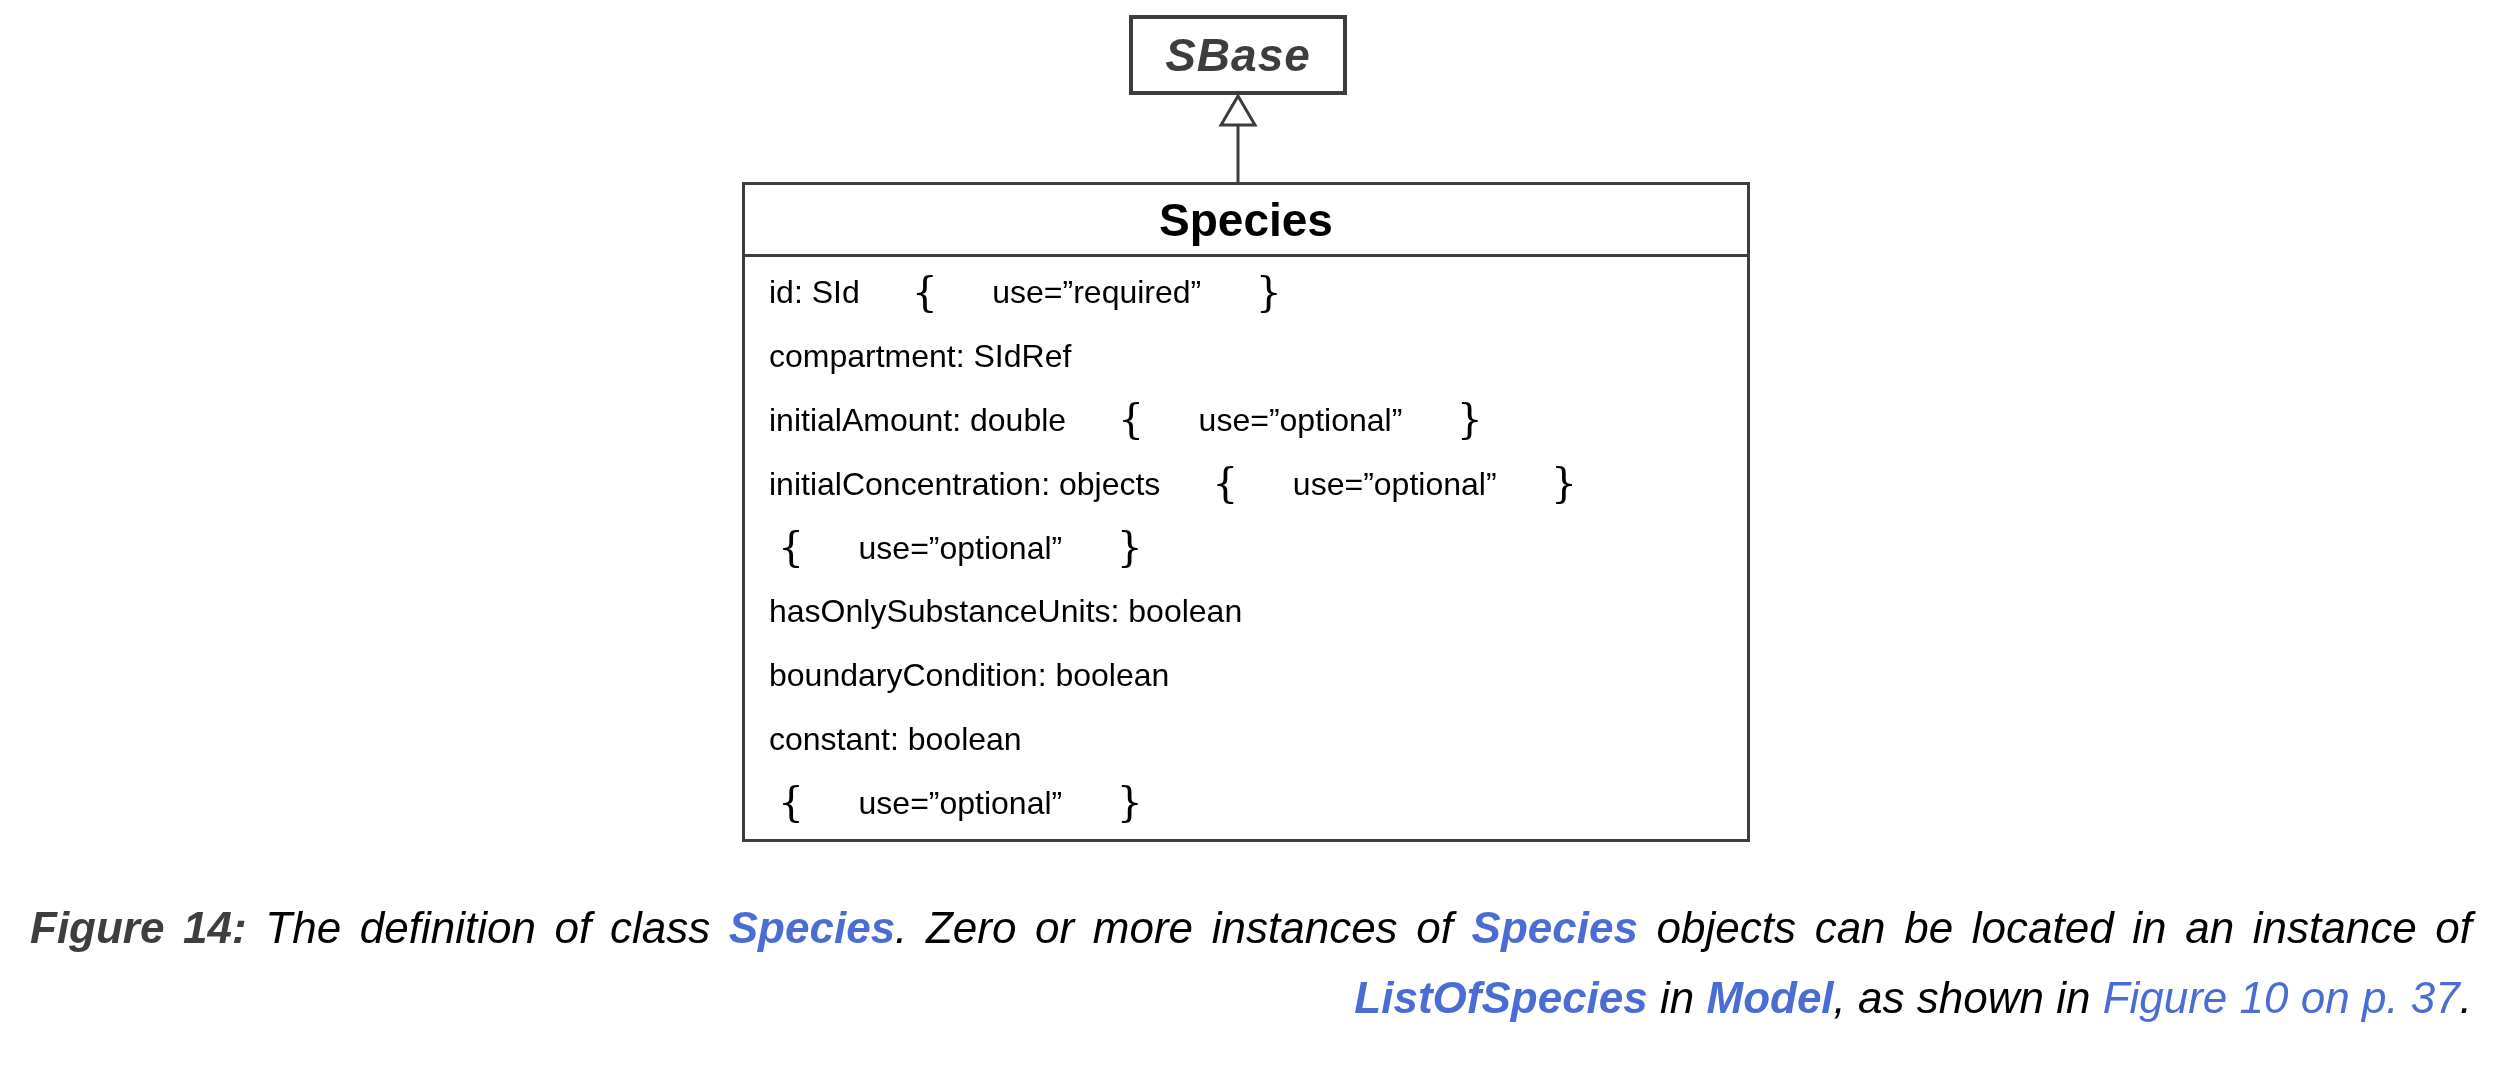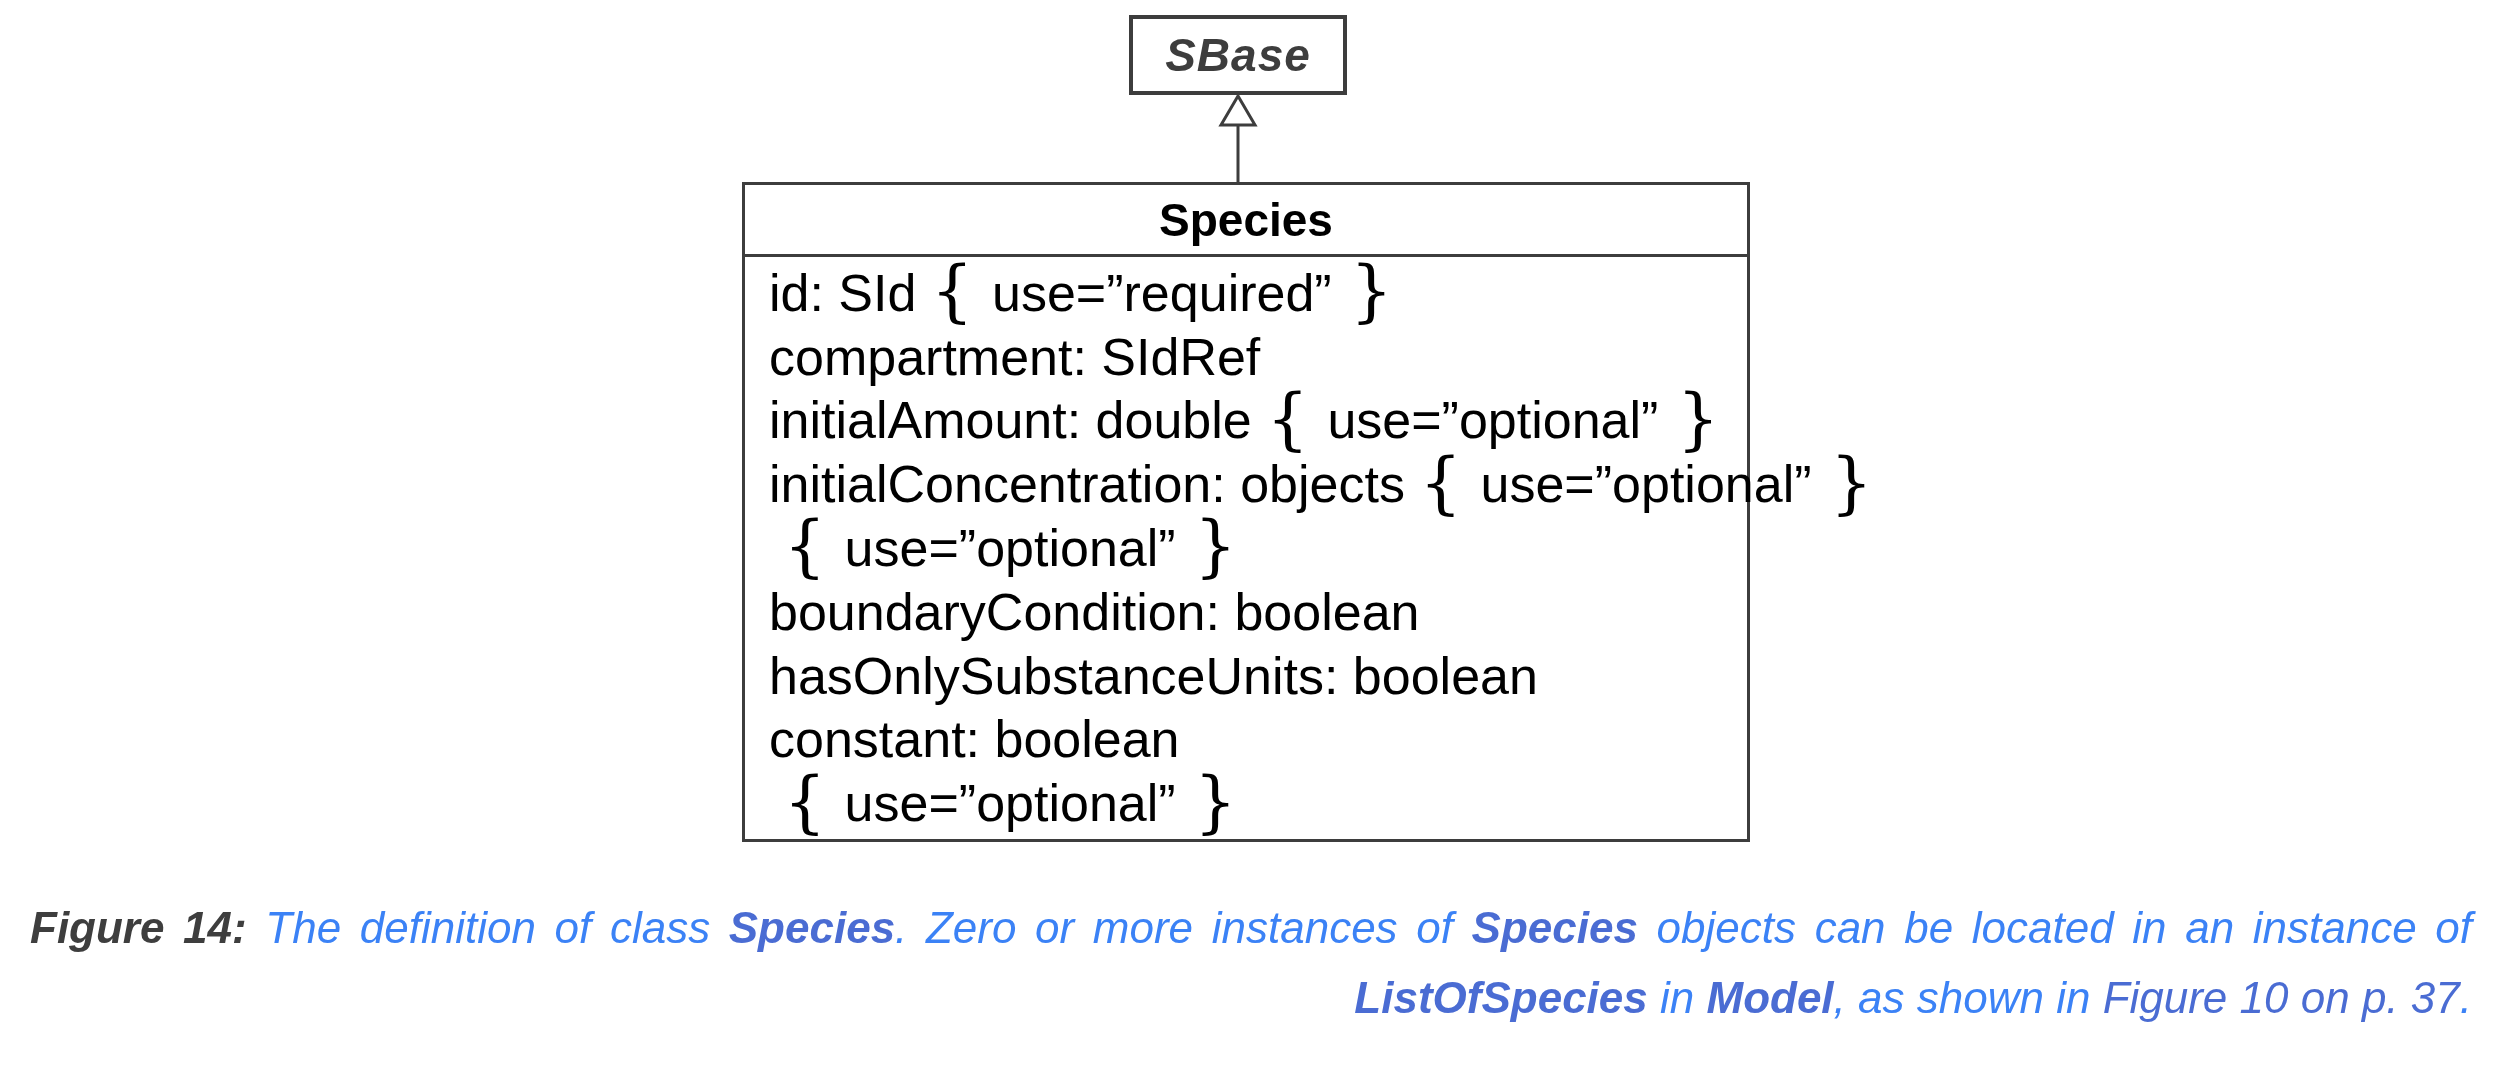--- a/index.html
+++ b/index.html
@@ -55,23 +55,24 @@
     font-weight: bold;
     color: #000000;
   }
   #species-attrs {
     padding: 4px 0 0 24px;
   }
   .attr-row {
     height: 63.8px;
     display: flex;
     align-items: center;
-    font-size: 52px;
+    font-size: 32px;
     color: #000000;
     white-space: pre;
+    gap: 43px;
   }
   .attr-row .brace {
     font-family: "DejaVu Serif", serif;
     font-size: 1.28em;
     font-weight: normal;
     color: #000000;
     line-height: 1;
     position: relative;
     top: -0.02em;
   }
@@ -93,21 +94,21 @@
     text-align-last: justify;
   }
   .caption-line {
     text-align: right;
   }
   #caption .seg-label {
     font-weight: bold;
     color: #3e3e3e;
   }
   #caption .seg-plain {
-    color: #3b82f6;
+    color: #000000;
     font-style: italic;
   }
   #caption .seg-class-ref {
     font-weight: bold;
     color: #4a6cd3;
     cursor: pointer;
   }
   #caption .seg-link {
     color: #4a6cd3;
     cursor: pointer;
@@ -133,22 +134,22 @@
       <div id="species-header">
         <span class="class-name">Species</span>
       </div>
       <div id="species-attrs">
 
       <div class="attr-row"><span>id: SId</span><span class="brace open">{</span><span>use=”required”</span><span class="brace close">}</span></div>
           <div class="attr-row"><span>compartment: SIdRef</span></div>
           <div class="attr-row"><span>initialAmount: double</span><span class="brace open">{</span><span>use=”optional”</span><span class="brace close">}</span></div>
           <div class="attr-row"><span>initialConcentration: objects</span><span class="brace open">{</span><span>use=”optional”</span><span class="brace close">}</span></div>
           <div class="attr-row"><span class="brace open">{</span><span>use=”optional”</span><span class="brace close">}</span></div>
+          <div class="attr-row"><span>hasOnlySubstanceUnits: boolean</span></div>
           <div class="attr-row"><span>boundaryCondition: boolean</span></div>
-          <div class="attr-row"><span>hasOnlySubstanceUnits: boolean</span></div>
           <div class="attr-row"><span>constant: boolean</span></div>
           <div class="attr-row"><span class="brace open">{</span><span>use=”optional”</span><span class="brace close">}</span></div>
         </div>
     </div>
 
   </div>
 
   <div id="caption">
 
   <div class="caption-line-justify"><span class="seg-label">Figure 14:</span><span class="seg-plain"> The definition of class </span><span class="seg-class-ref">Species</span><span class="seg-plain">. Zero or more instances of </span><span class="seg-class-ref">Species</span><span class="seg-plain"> objects can be located in an instance of</span></div>

